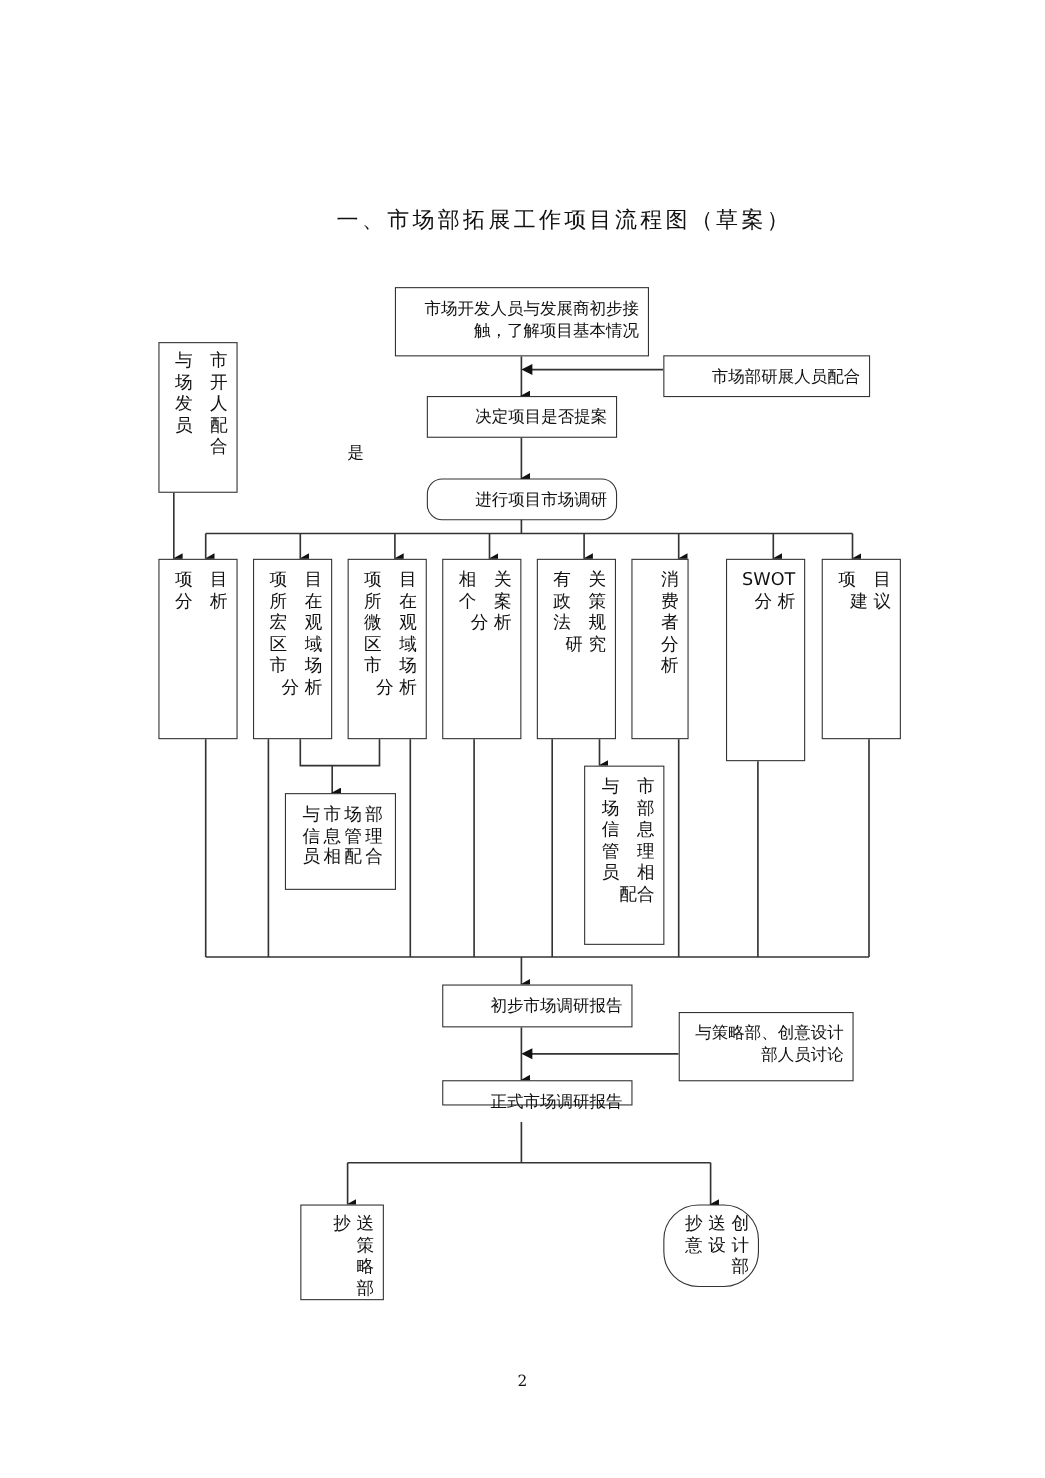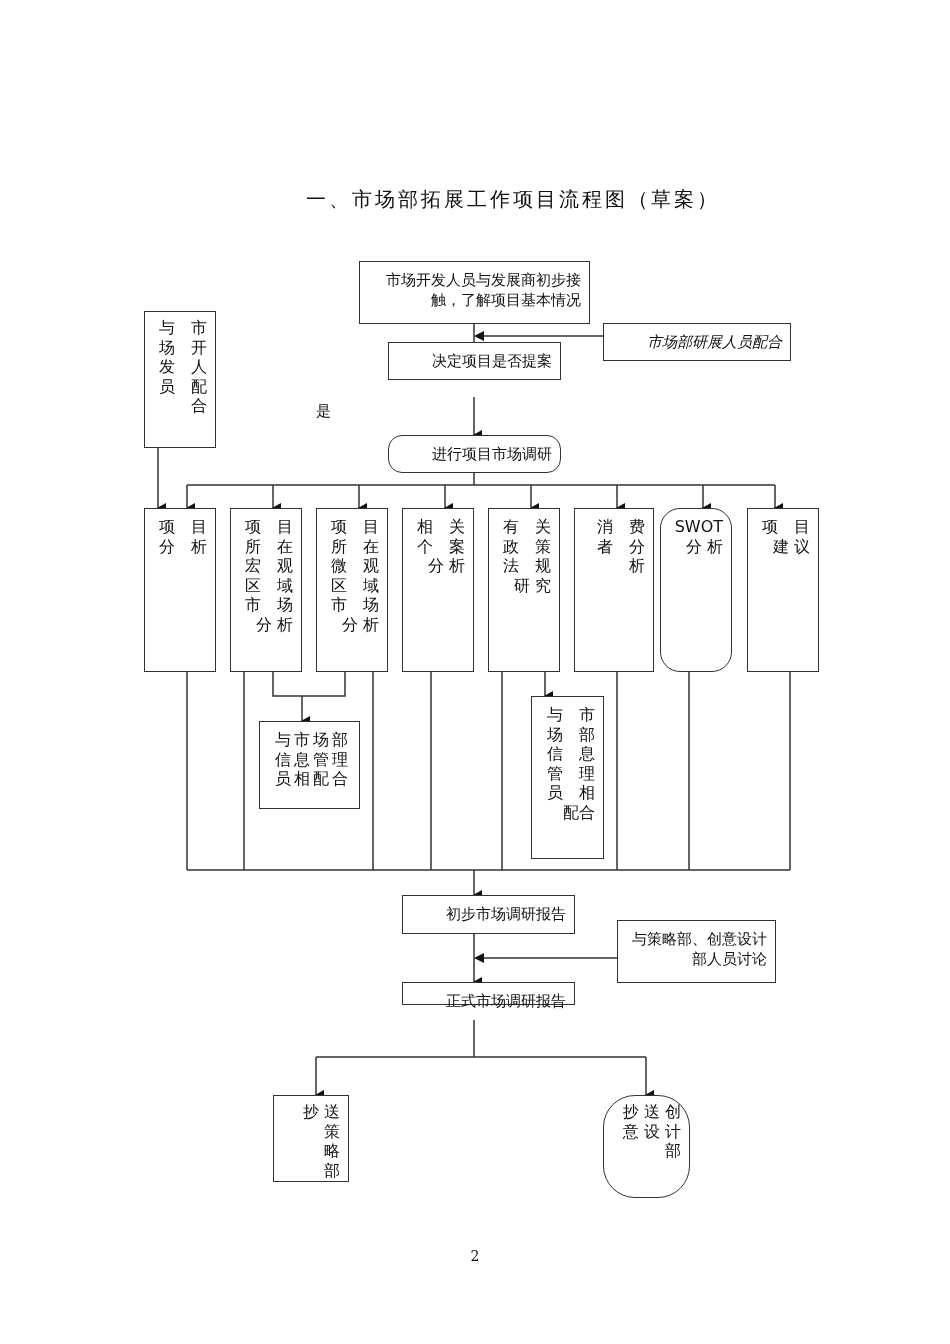--- a/index.html
+++ b/index.html
@@ -75,25 +75,25 @@
   </g>
 
   <path d="M474,336 L484,331 L484,341 Z" fill="#111"></path>
   <path d="M474,958 L484,953 L484,963 Z" fill="#111"></path>
 </svg>
 
 <div class="box" style="left:359px;top:261px;width:231px;height:63px;">
   <div class="t" style="left:12px;top:8px;">市场开发人员与发展商初步接触，了解项目基本情况</div>
 </div>
 
-<div class="box" style="left:603px;top:323px;width:188px;height:38px;font-style:italic;">
+<div class="box" style="left:603px;top:323px;width:188px;height:38px;">
   <div class="t">市场部研展人员配合</div>
 </div>
 
-<div class="box" style="left:388px;top:342px;width:173px;height:38px;">
+<div class="box" style="left:388px;top:360px;width:173px;height:38px;">
   <div class="t">决定项目是否提案</div>
 </div>
 
 <div class="label" style="left:316px;top:402px;">是</div>
 
 <div class="box" style="left:388px;top:435px;width:173px;height:38px;border-radius:14px;">
   <div class="t">进行项目市场调研</div>
 </div>
 
 <div class="box" style="left:144px;top:311px;width:72px;height:137px;">
@@ -109,24 +109,24 @@
     </div>
     <div class="box" style="left: 316px; top: 508px; width: 72px; height: 164px;">
       <div class="t vt" style="left: 12px; top: 8px;"><div>项　目</div><div>所　在</div><div>微　观</div><div>区　域</div><div>市　场</div><div>分 析</div></div>
     </div>
     <div class="box" style="left: 402px; top: 508px; width: 72px; height: 164px;">
       <div class="t vt" style="left: 12px; top: 8px;"><div>相　关</div><div>个　案</div><div>分 析</div></div>
     </div>
     <div class="box" style="left: 488px; top: 508px; width: 72px; height: 164px;">
       <div class="t vt" style="left: 12px; top: 8px;"><div>有　关</div><div>政　策</div><div>法　规</div><div>研 究</div></div>
     </div>
-    <div class="box" style="left: 574px; top: 508px; width: 80px; height: 164px;">
+    <div class="box" style="left: 574px; top: 508px; width: 52px; height: 164px;">
       <div class="t vt" style="left: 12px; top: 8px;"><div>消　费</div><div>者　分</div><div>析</div></div>
     </div>
-    <div class="box" style="left: 660px; top: 508px; width: 72px; height: 164px; border-radius: 20px;">
+    <div class="box" style="left: 660px; top: 508px; width: 72px; height: 184px;">
       <div class="t vt" style="left: 12px; top: 8px;"><div>SWOT</div><div>分 析</div></div>
     </div>
     <div class="box" style="left: 747px; top: 508px; width: 72px; height: 164px;">
       <div class="t vt" style="left: 12px; top: 8px;"><div>项　目</div><div>建 议</div></div>
     </div>
   </div>
 
 <div class="box" style="left:259px;top:721px;width:101px;height:88px;">
   <div class="t vt" id="im1" style="left:12px;top:8px;letter-spacing:3px;"><div>与市场部</div><div>信息管理</div><div>员相配合</div></div>
 </div>
@@ -144,17 +144,17 @@
 </div>
 
 <div class="box" style="left:402px;top:982px;width:173px;height:23px;">
   <div class="t">正式市场调研报告</div>
 </div>
 
 <div class="box" style="left:273px;top:1095px;width:76px;height:87px;">
   <div class="t vt" id="cc1" style="left:12px;top:6px;"><div>抄 送 策</div><div>略　　部</div></div>
 </div>
 
-<div class="box" style="left:603px;top:1095px;width:87px;height:103px;border-radius:32px;">
+<div class="box" style="left:603px;top:1095px;width:87px;height:75px;border-radius:32px;">
   <div class="t vt" id="cc2" style="left:12px;top:6px;"><div>抄 送 创</div><div>意 设 计</div><div>部</div></div>
 </div>
 
 <div class="page-num">2</div>
 
 </body></html>

